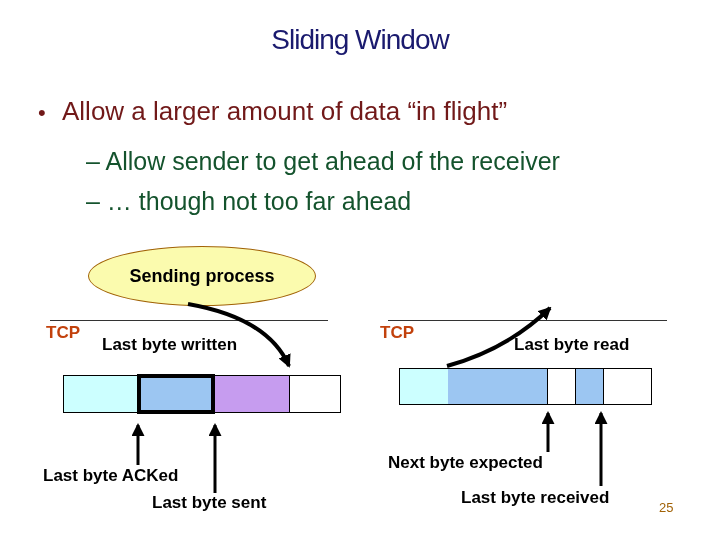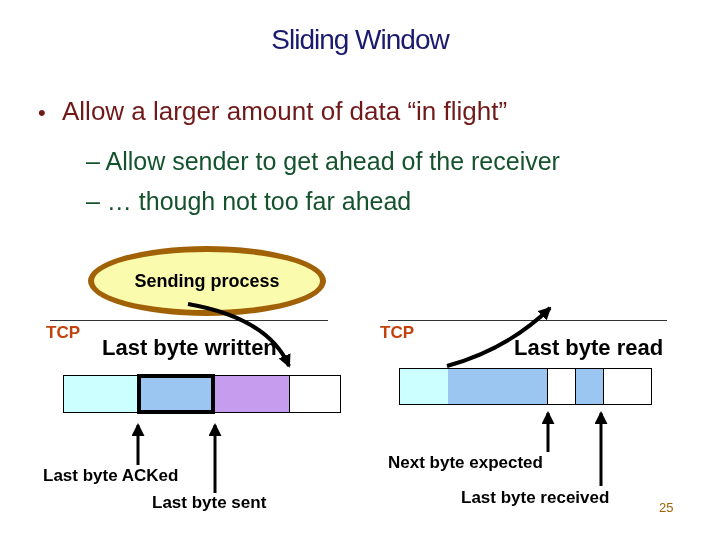--- a/index.html
+++ b/index.html
@@ -12,34 +12,34 @@
   .title{
     left:0;right:0;top:24px;text-align:center;
     font-size:28px;font-weight:500;color:#1a1a6e;letter-spacing:-1px;
   }
   .bullet-row{left:38px;top:96px;display:flex;color:#711919;font-size:26px;}
   .bullet-marker{width:24px;font-size:22px;line-height:34px;}
   .sub-bullet{left:86px;color:#14532d;font-size:25px;}
   .sub1{top:147px;} .sub2{top:187px;}
   
   .ellipse{
-    border:6px solid #a16207;border-radius:50%;background:#fbfbae;
+    border:1px solid #a16207;border-radius:50%;background:#fbfbae;
     display:flex;align-items:center;justify-content:center;
     font-weight:bold;font-size:18px;color:#000;
   }
   .ellipse.sender{left:88px;top:246px;width:226px;height:58px;}
   .ellipse.receiver{left:408px;top:244px;width:228px;height:59px;}
   
   .tcp-line{height:1px;background:#333;}
   .tcp-line.l{left:50px;top:320px;width:278px;}
   .tcp-line.r{left:388px;top:320px;width:279px;}
   .tcp-label{font-weight:bold;font-size:17px;color:#c2410c;}
   .tcp-label.l{left:46px;top:323px;}
   .tcp-label.r{left:380px;top:323px;}
-  .ptr-label{font-weight:bold;font-size:22px;color:#000;white-space:nowrap;}
+  .ptr-label{font-weight:bold;font-size:17px;color:#000;white-space:nowrap;}
   .written{left:102px;top:335px;}
   .read{left:514px;top:335px;}
   
   .bar{border:1px solid #000;display:flex;box-sizing:border-box;background:#fff;}
   .bar.sender-bar{left:63px;top:375px;width:278px;height:38px;}
   .bar.receiver-bar{left:399px;top:368px;width:253px;height:37px;}
   .seg{height:100%;box-sizing:border-box;}
   .seg.cyan{background:#ccffff;}
   .seg.blue{background:#9cc6f2;}
   .seg.purple{background:#c69cef;}

